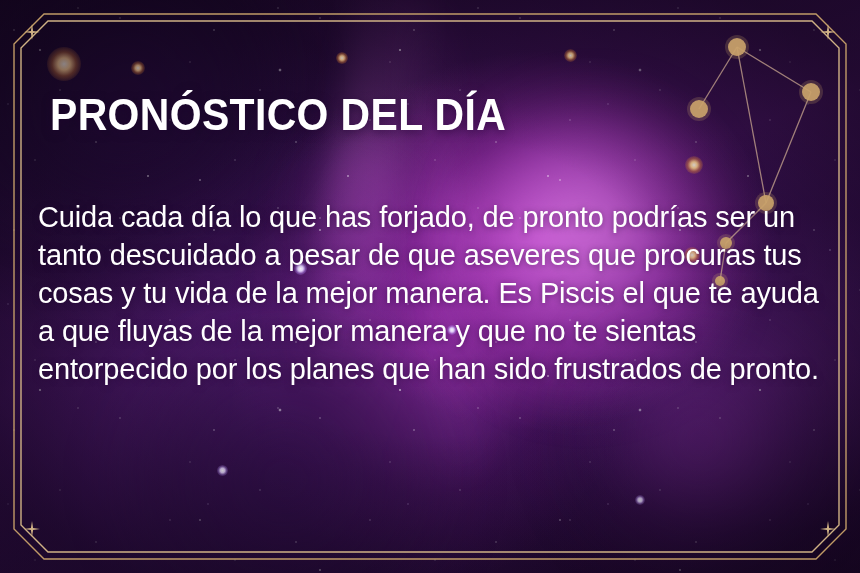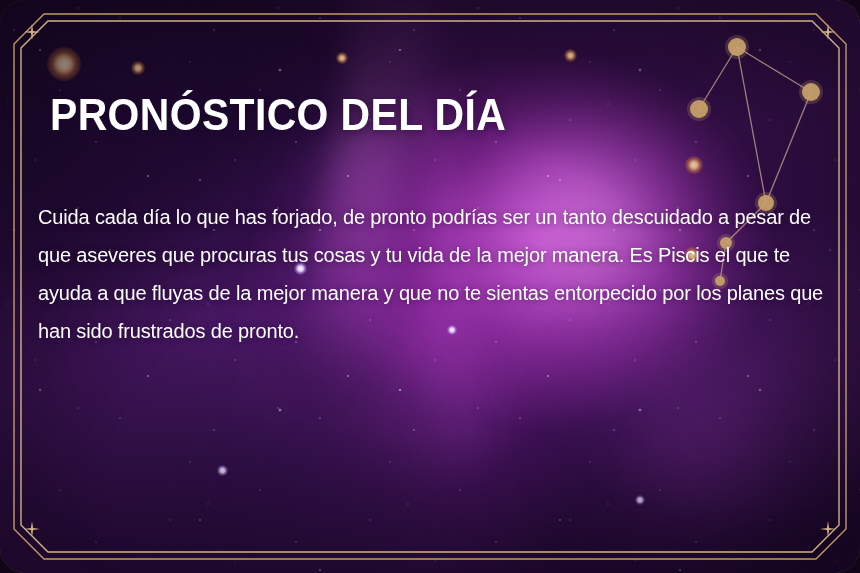--- a/index.html
+++ b/index.html
@@ -10,21 +10,20 @@
   body {
     font-family: "Liberation Sans", sans-serif;
   }
 
   #card {
     position: relative;
     width: 860px;
     height: 573px;
     overflow: hidden;
     background: #4d7c0f;
-    border-radius: 25px;
   }
 
   
   .bg-base {
     position: absolute;
     inset: 0;
     background:
       radial-gradient(ellipse 38% 46% at 63% 42%, rgba(214,84,220,0.72) 0%, rgba(168,46,180,0.40) 38%, rgba(92,22,110,0.0) 72%),
       radial-gradient(ellipse 30% 55% at 50% 58%, rgba(182,60,200,0.48) 0%, rgba(120,30,140,0.18) 52%, rgba(60,12,80,0) 80%),
       radial-gradient(ellipse 55% 60% at 30% 70%, rgba(96,36,132,0.62) 0%, rgba(56,18,84,0.30) 55%, rgba(30,8,46,0) 85%),
@@ -176,21 +175,21 @@
   }
 
   #body-text {
     position: absolute;
     left: 38px;
     top: 198px;
     width: 800px;
     margin: 0;
     color: #ffffff;
     font-family: "Liberation Sans", sans-serif;
-    font-size: 20px;
+    font-size: 29px;
     font-weight: 400;
     line-height: 38px;
     letter-spacing: -0.15px;
     text-shadow: 0 1px 6px rgba(35,5,50,0.55);
   }
 </style>
 </head>
 <body>
 
 <div id="card">

